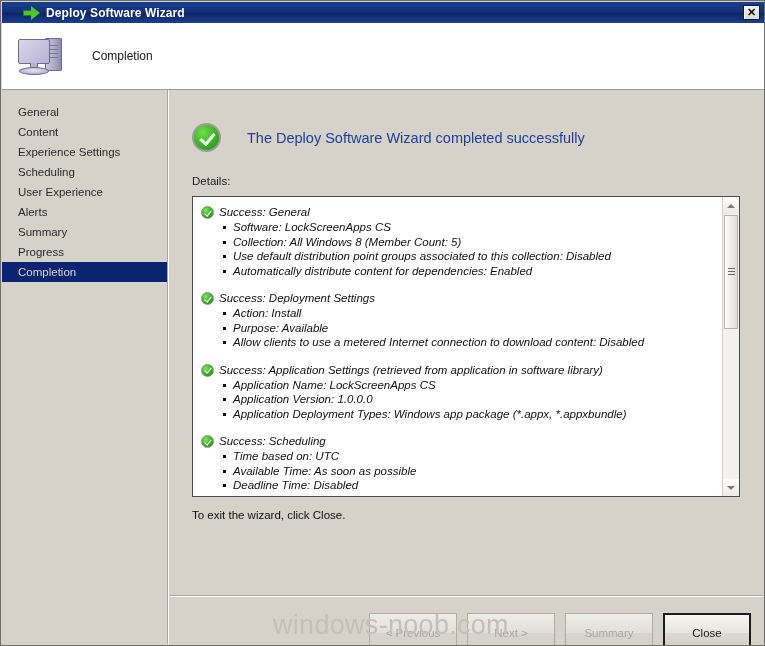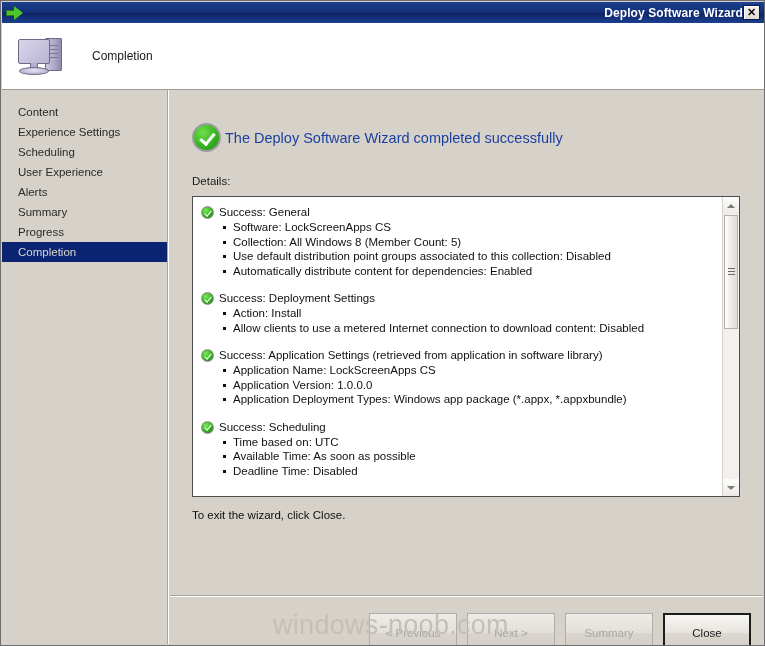--- a/index.html
+++ b/index.html
@@ -29,22 +29,21 @@
     background: linear-gradient(to bottom, #1b3f8f 0%, #14317a 45%, #0e2566 55%, #1b3f8f 100%);
     display: flex;
     align-items: center;
     box-sizing: border-box;
   }
   #titlebar .tb-left {
     display: flex;
     align-items: center;
     flex: 1;
     min-width: 0;
-    padding-left: 4px;
-    justify-content: space-between;
+    padding-left: 21px;
   }
   .arrow-icon {
     width: 18px; height: 14px;
     position: relative;
     flex: 0 0 auto;
     margin-right: 5px;
   }
   .arrow-icon .shaft {
     position: absolute;
     left: 0; top: 4px;
@@ -227,21 +226,21 @@
     position: absolute;
     left: 9px; top: 5px;
     width: 6px; height: 12px;
     border: solid #ffffff;
     border-width: 0 3px 3px 0;
     transform: rotate(40deg);
   }
   #success-text {
     font-size: 14.5px;
     color: #1b3fa0;
-    margin-left: 4px;
+    margin-left: 26px;
     white-space: nowrap;
   }
   #details-label {
     position: absolute;
     left: 22px; top: 85px;
     font-size: 11.5px;
     color: #1a1a1a;
   }
 
   
@@ -256,20 +255,21 @@
     overflow: hidden;
   }
   #details-inner {
     position: absolute;
     left: 0; top: 0;
     right: 17px;
     bottom: 0;
     overflow: hidden;
     padding: 8px 16px 0 8px;
     box-sizing: border-box;
+    font-style: italic;
   }
   .det-group { margin-bottom: 13px; }
   .det-head {
     display: flex;
     align-items: flex-start;
     font-size: 11.5px;
     color: #101010;
     line-height: 14px;
   }
   .mini-check {
@@ -458,20 +458,21 @@
         </span>
       <span class="mon"><span class="screen"></span></span>
       <span class="neck"></span>
       <span class="base"></span>
     </span>
     <span id="page-name">Completion</span>
   </div>
   <div id="header-sep"></div>
 
   <div id="sidebar">
+    <div class="nav-item">General</div>
     <div class="nav-item">Content</div>
     <div class="nav-item">Experience Settings</div>
     <div class="nav-item">Scheduling</div>
     <div class="nav-item">User Experience</div>
     <div class="nav-item">Alerts</div>
     <div class="nav-item">Summary</div>
     <div class="nav-item">Progress</div>
     <div class="nav-item selected">Completion</div>
   </div>
   <div id="sidebar-divider"></div>
@@ -501,20 +502,21 @@
           </ul>
         </div>
 
         <div class="det-group">
           <div class="det-head">
             <span class="mini-check"></span>
             <span>Success: Deployment Settings</span>
           </div>
           <ul class="det-bullets">
             <li>Action: Install</li>
+            <li>Purpose: Available</li>
             <li>Allow clients to use a metered Internet connection to download content: Disabled</li>
           </ul>
         </div>
 
         <div class="det-group">
           <div class="det-head">
             <span class="mini-check"></span>
             <span>Success: Application Settings (retrieved from application in software library)</span>
           </div>
           <ul class="det-bullets">

